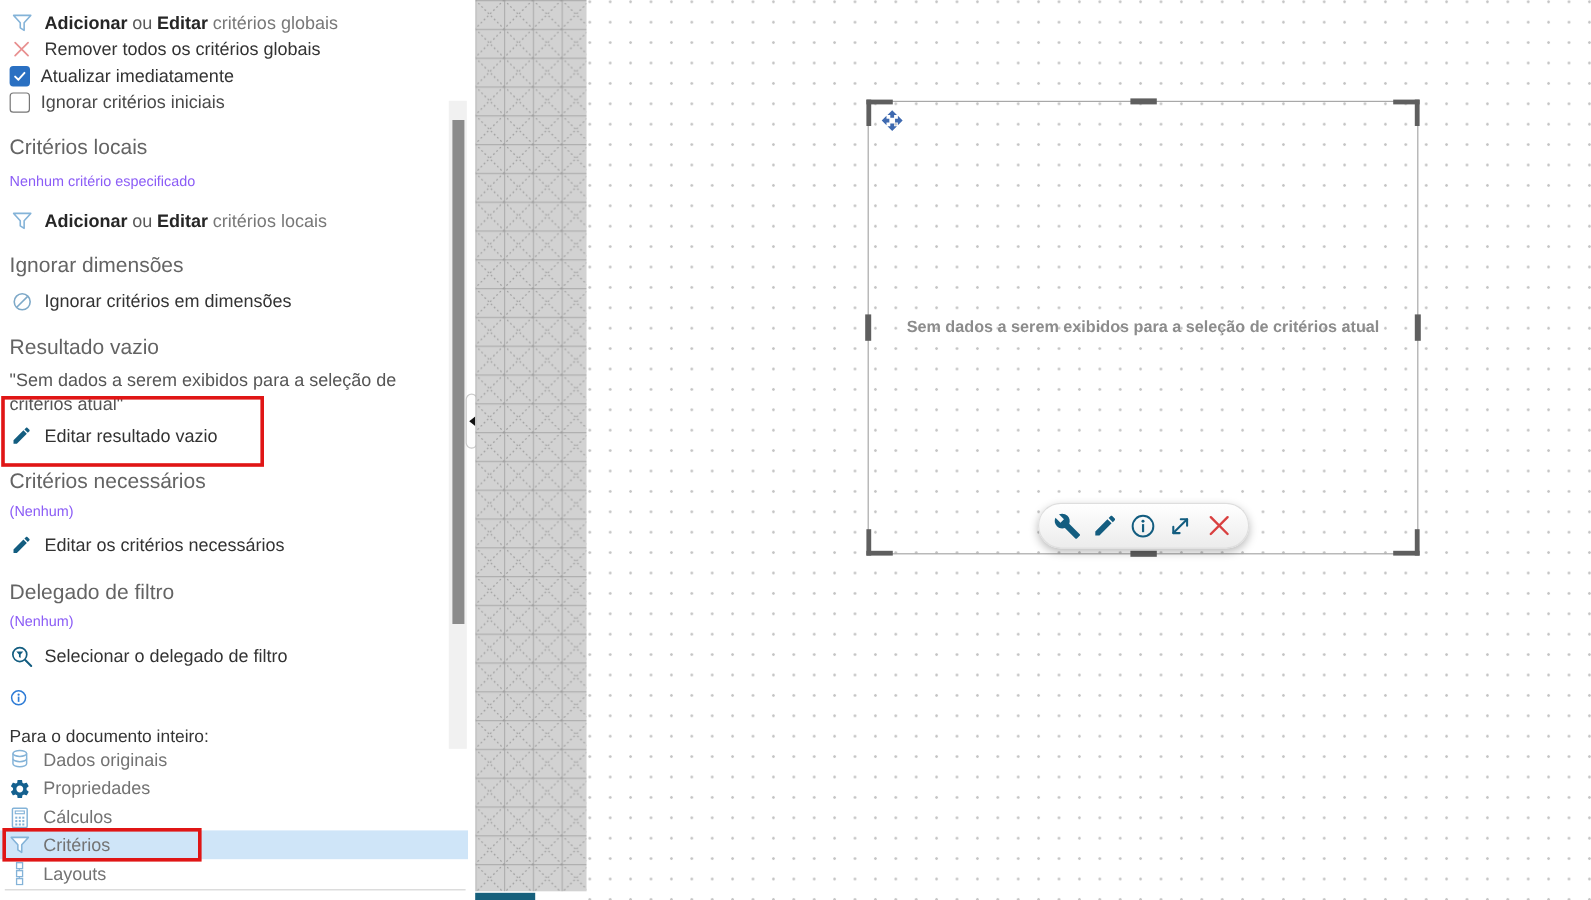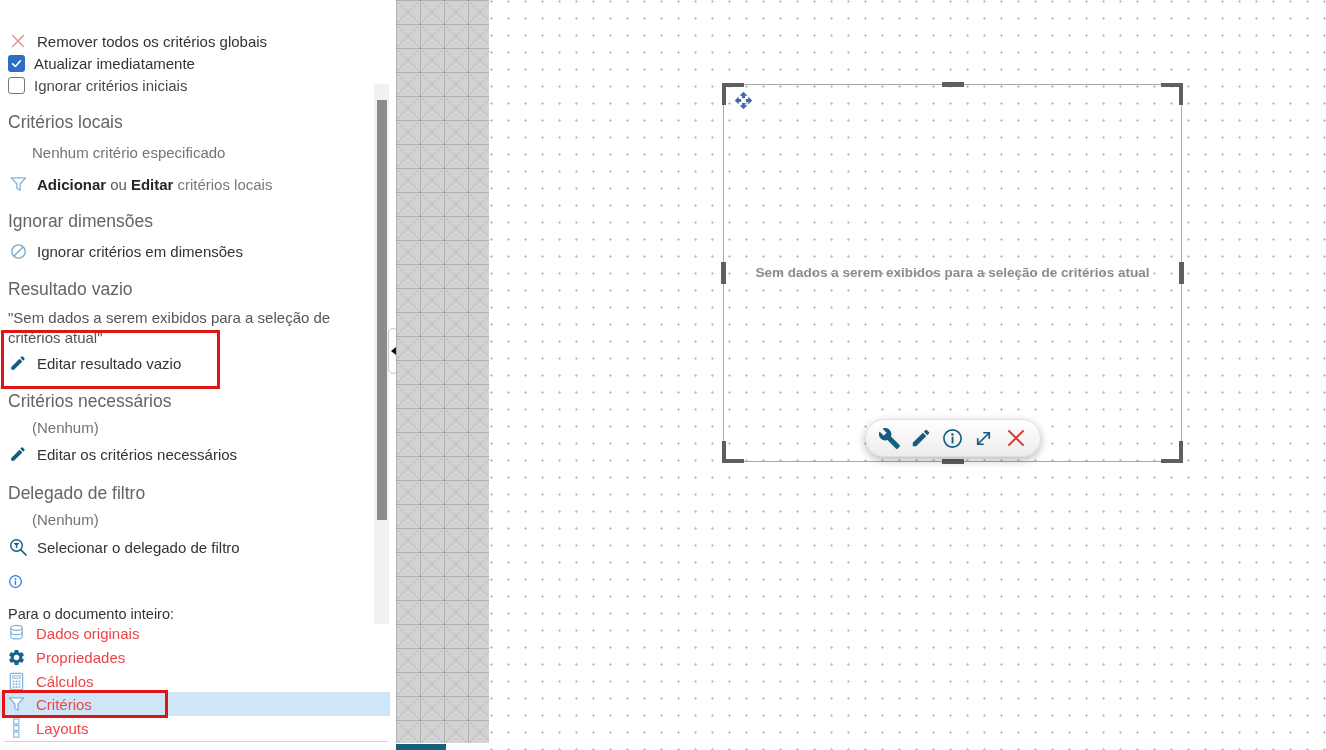--- a/index.html
+++ b/index.html
@@ -7,38 +7,38 @@
     font-family:"Liberation Sans", sans-serif; }
   body { position:relative; color:#2b2b2b; }
 
   
   .sidebar { position:absolute; left:0; top:0; width:374px; height:750px; background:#fff; }
   .row { position:absolute; left:8px; display:flex; align-items:center; gap:9px; height:22px;
     font-size:15px; white-space:nowrap; cursor:default; }
   .row .ic { display:inline-flex; width:20px; justify-content:center; flex:0 0 auto; }
   .hdr { position:absolute; left:8px; font-size:17.5px; color:#646464; white-space:nowrap;
     display:flex; align-items:center; gap:8px; }
-  .muted { position:absolute; left:8px; font-size:15px; color:#737373; white-space:nowrap;margin-left:24px; }
+  .muted { position:absolute; left:8px; font-size:12px; color:#8b5cf6; white-space:nowrap; }
   .mix b { font-weight:600; color:#262626; }
   .mix .mid { color:#5a5a5a; }
   .mix .tail { color:#787878; }
   .mix > *:not(:first-child){ margin-left:4px; }
   .dark { color:#333; }
   .quote { position:absolute; left:8px; top:308px; width:336px; font-size:15px; line-height:20px; color:#555; }
 
   .cb { width:17px; height:17px; border-radius:3px; flex:0 0 auto; display:inline-flex;
     align-items:center; justify-content:center; }
   .cb.on { background:#2a70c2; }
   .cb.off { background:#fff; border:1px solid #767676; }
 
   .redbox { position:absolute; border:3px solid #e01515; pointer-events:none; }
 
   
   .hl { position:absolute; left:0; top:692px; width:390px; height:24px; background:#cfe5f8; }
-  .lrow { position:absolute; left:6px; display:flex; align-items:center; gap:9px; height:24px; font-size:15px; color:#ef4444; }
+  .lrow { position:absolute; left:6px; display:flex; align-items:center; gap:9px; height:24px; font-size:15px; color:#737373; }
   .lrow .ic { width:21px; display:inline-flex; justify-content:center; flex:0 0 auto; }
   .divider { position:absolute; left:4px; top:741px; width:384px; height:0; border-top:1px solid #d4d4d4; }
 
   
   .sb-track { position:absolute; left:374px; top:84px; width:15px; height:540px; background:#f1f1f1; }
   .sb-thumb { position:absolute; left:377px; top:100px; width:10px; height:420px; background:#8b8b8b; }
 
   
   .tab { position:absolute; left:388px; top:328px; width:10px; height:46px; background:#fdfdfd;
     border:1px solid #c9c9c9; border-radius:5px; display:flex; align-items:center; justify-content:center; }
@@ -74,20 +74,28 @@
     background:linear-gradient(#ffffff, #ececec); border:1px solid #dedede;
     box-shadow:0 3px 8px rgba(0,0,0,.28); display:flex; align-items:center;
     justify-content:space-between; padding:0 12px; }
   .pill .pbtn { display:inline-flex; cursor:pointer; }
 </style>
 </head>
 <body>
 
 <div class="sidebar">
 
+  <div class="row" style="top:8px">
+    <span class="ic">
+      <svg width="19" height="19" viewBox="0 0 20 20">
+          <path d="M2.5 3h15l-5.8 6.5v6.6l-3.4-2.2V9.5L2.5 3z" fill="#fff" stroke="#84b3d8" stroke-width="1.4" stroke-linejoin="round"></path>
+        </svg>
+    </span>
+    <span class="mix"><b>Adicionar</b><span class="mid">ou</span><b>Editar</b><span class="tail">critérios globais</span></span>
+  </div>
 
   <div class="row" style="top:30px">
     <span class="ic">
       <svg width="18" height="18" viewBox="0 0 20 20">
           <path d="M4 4l12 12M16 4L4 16" stroke="#e89090" stroke-width="1.6" stroke-linecap="round"></path>
         </svg>
     </span>
     <span class="dark">Remover todos os critérios globais</span>
   </div>
 

